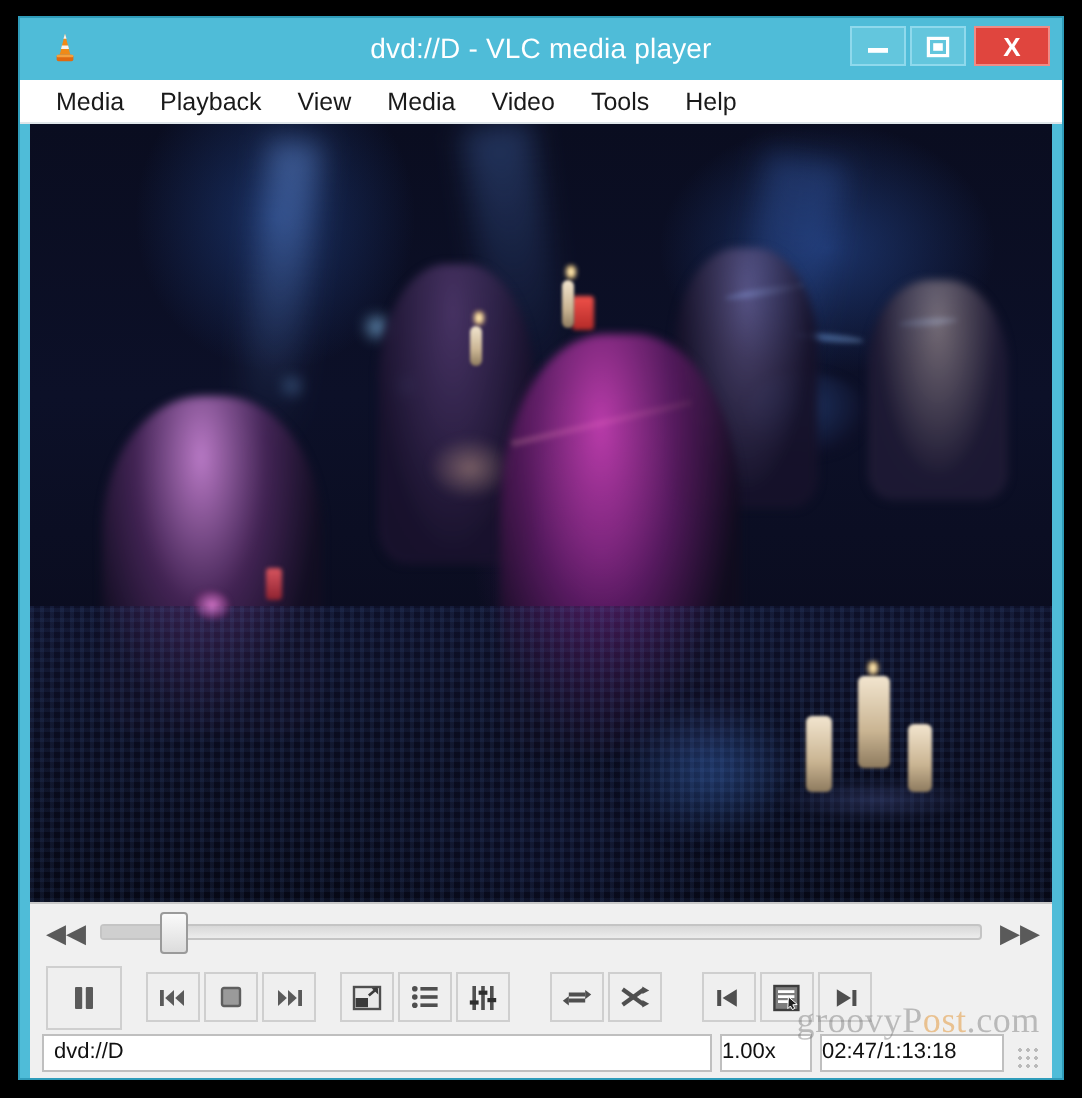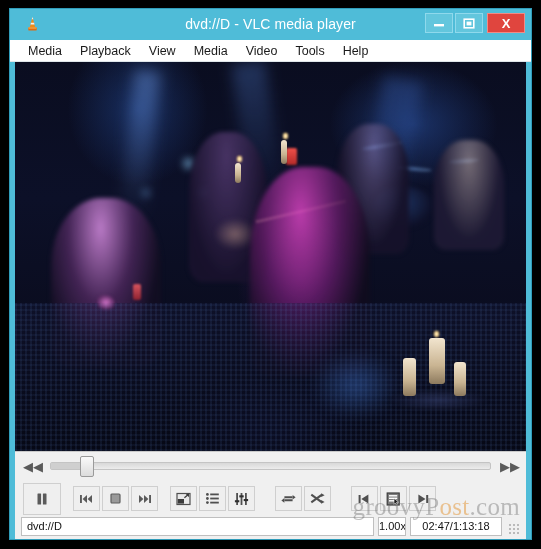--- a/index.html
+++ b/index.html
@@ -257,21 +257,21 @@
   #vol-fill{
     position:absolute;left:0;bottom:0;width:100%;height:100%;
     clip-path:polygon(0 100%,100% 0,100% 100%);
     background:linear-gradient(90deg,#3aa33a 0%,#7fc34a 48%,#e8c12e 76%,#f0d24b 100%);
   }
   
   #watermark{
     position:absolute;
     right:6px;bottom:-4px;
     font-family:"Liberation Serif", serif;
-    font-size:25px;
+    font-size:18px;
     color:rgba(110,110,110,.42);
     letter-spacing:.3px;
     white-space:nowrap;
     pointer-events:none;
     user-select:none;
   }
   #watermark .wm-accent{color:rgba(226,142,40,.48);}
   
   #status-row{
     display:flex;align-items:center;
@@ -285,22 +285,22 @@
     height:19px;line-height:17px;
     background:#ffffff;
     border:1px solid #bfbfbf;
     font-size:11px;
     color:#111;
     padding:0 5px;
     white-space:nowrap;
     overflow:hidden;
   }
   #uri-field{flex:1 1 auto;}
-  #rate-field{width:28px;text-align:left;padding:0;}
-  #time-field{width:92px;text-align:center;padding:0;}
+  #rate-field{width:46px;text-align:left;padding:0;}
+  #time-field{width:92px;text-align:left;padding:0;}
   #grip{
     width:12px;height:12px;margin-left:2px;align-self:flex-end;margin-bottom:1px;
     background-image:radial-gradient(#b0b0b0 1px, transparent 1px);
     background-size:4px 4px;
     opacity:.85;
   }
   svg{display:block;}
 </style>
 </head>
 <body>

